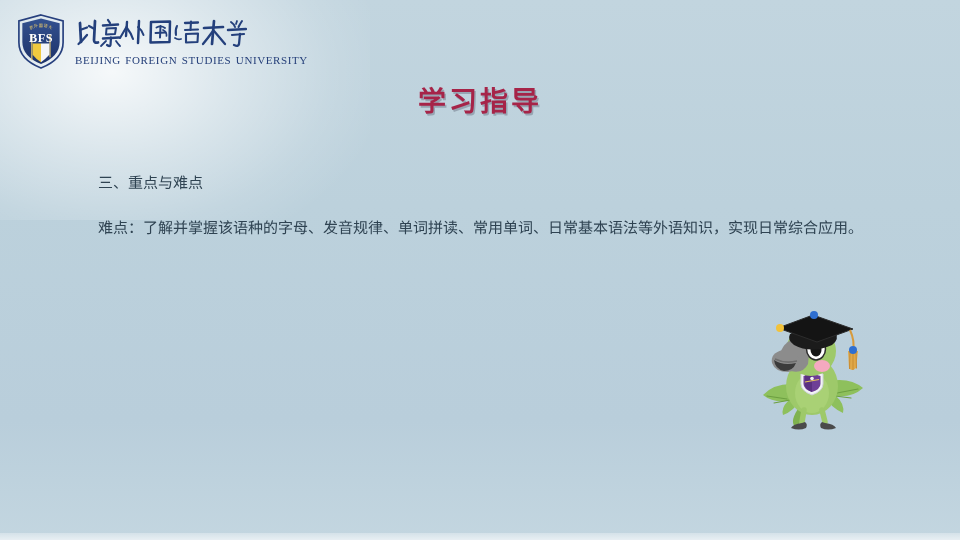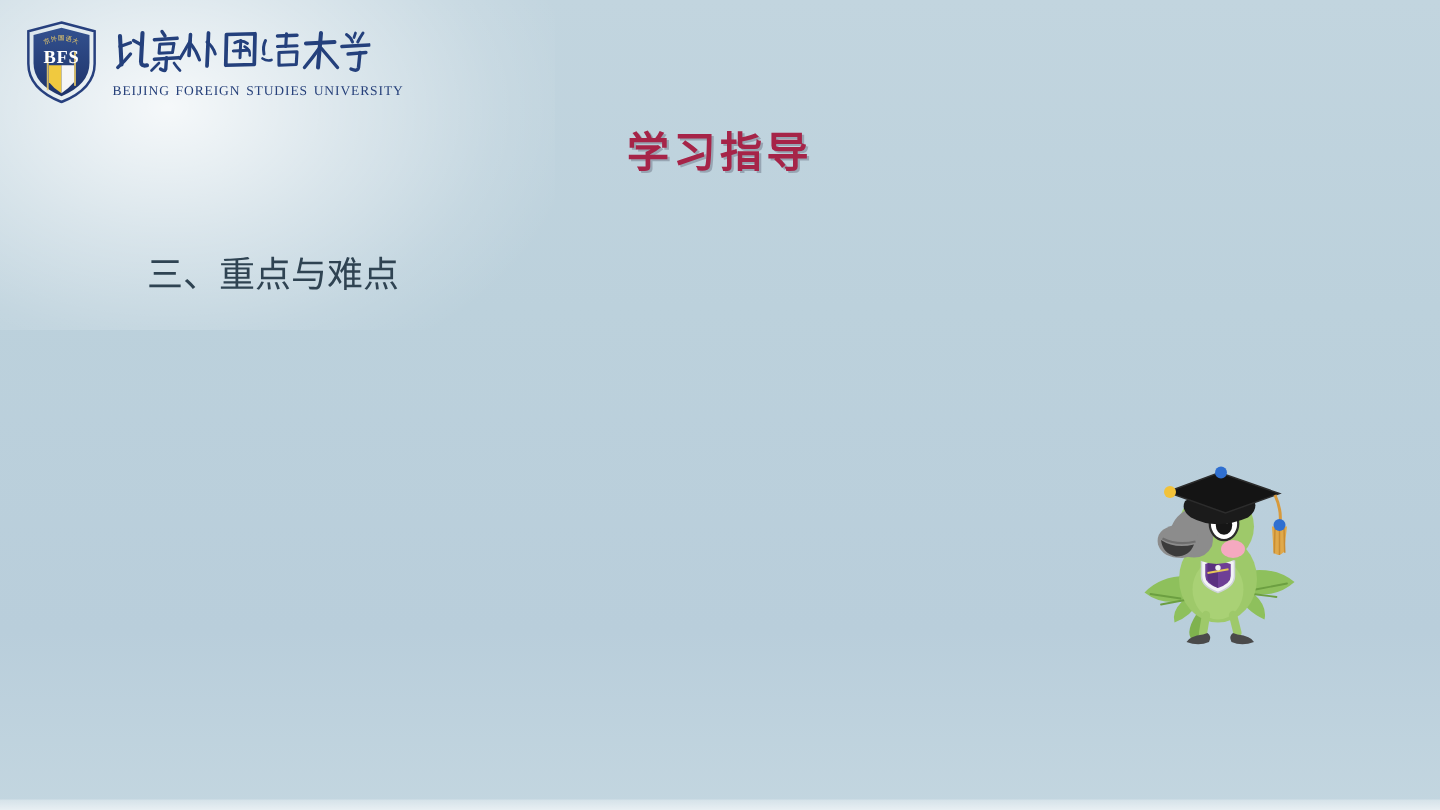--- a/index.html
+++ b/index.html
@@ -59,21 +59,21 @@
     display: flex;
     flex-direction: column;
     justify-content: center;
   }
   #logo-cn-name {
     height: 33px;
     width: 172px;
   }
   #logo-en-name {
     font-family: "Liberation Serif", "DejaVu Serif", serif;
-    font-size: 13px;
+    font-size: 16px;
     letter-spacing: 0.6px;
     color: #26407a;
     white-space: nowrap;
     margin-top: 2px;
     font-variant: small-caps;
     text-transform: lowercase;
   }
 
   
   #title {
@@ -91,21 +91,21 @@
   }
 
   
   #body-copy {
     position: absolute;
     left: 98px;
     top: 164px;
     width: 770px;
     color: #2f4352;
     font-family: "DejaVu Sans", "Liberation Sans", sans-serif;
-    font-size: 24px;
+    font-size: 15px;
     line-height: 38px;
   }
   #body-copy .para {
     white-space: nowrap;
   }
   #body-copy .heading {
     margin-bottom: 7px;
   }
   #body-copy .wrap {
     white-space: normal;
@@ -211,20 +211,21 @@
       </svg>
 
       <div id="logo-en-name">Beijing Foreign Studies University</div>
     </div>
   </div>
 
   <div id="title">学习指导</div>
 
   <div id="body-copy">
     <div class="para heading">三、重点与难点</div>
+    <div class="para wrap">难点：了解并掌握该语种的字母、发音规律、单词拼读、常用单词、日常基本语法等外语知识，实现日常综合应用。</div>
   </div>
 
   <svg id="mascot" viewBox="0 0 244 248">
 
     <path d="M96 196 Q74 226 86 238 Q100 230 108 208 Z" fill="#7fb24e"></path>
 
     <path d="M84 152 Q44 150 22 174 Q42 190 72 186 Q58 200 62 214 Q84 206 96 184 Z" fill="#8ec05c"></path>
     <path d="M30 176 L70 182 M44 190 L76 184" stroke="#6c9f41" stroke-width="2.4" fill="none" stroke-linecap="round"></path>
 
     <path d="M154 146 Q196 138 222 160 Q200 180 168 176 Q186 192 182 210 Q156 198 146 176 Z" fill="#8ec05c"></path>

